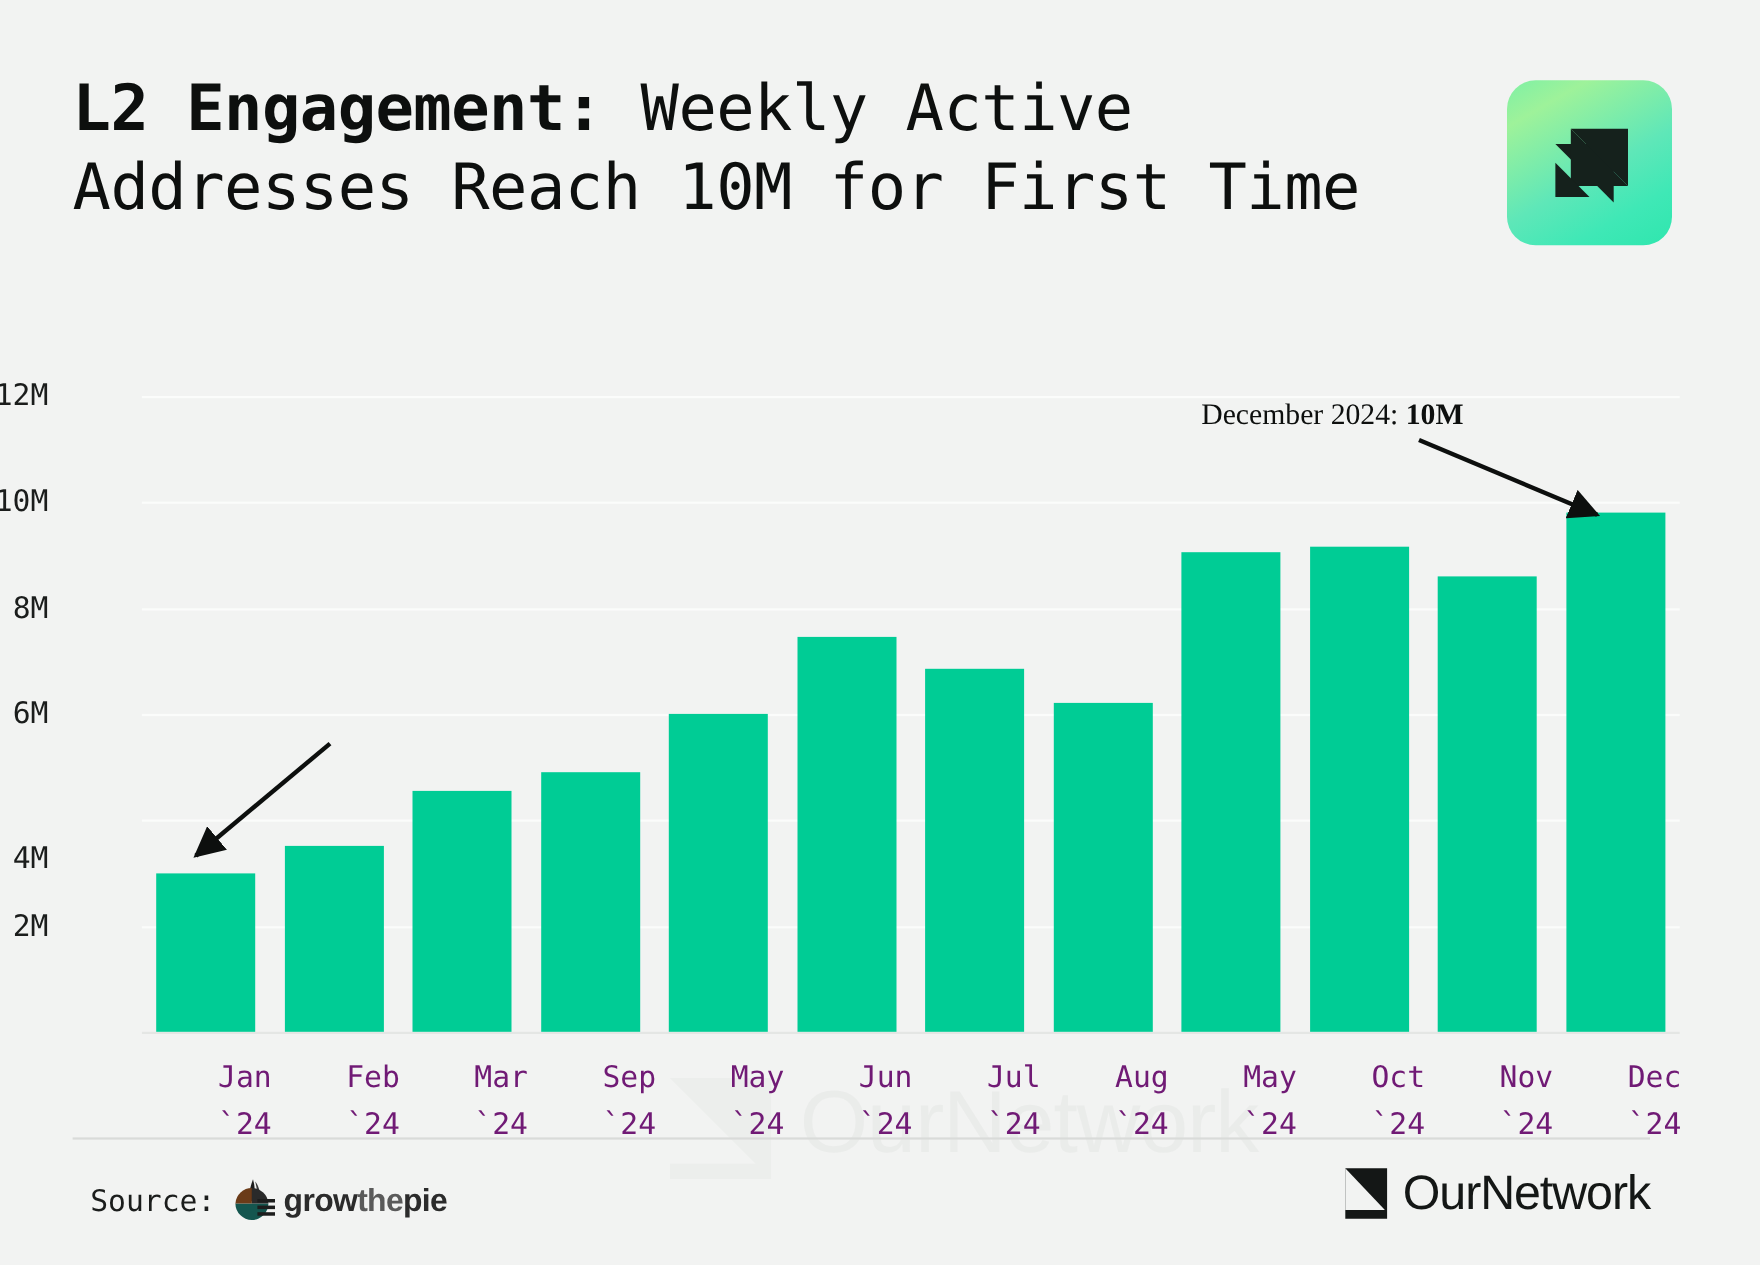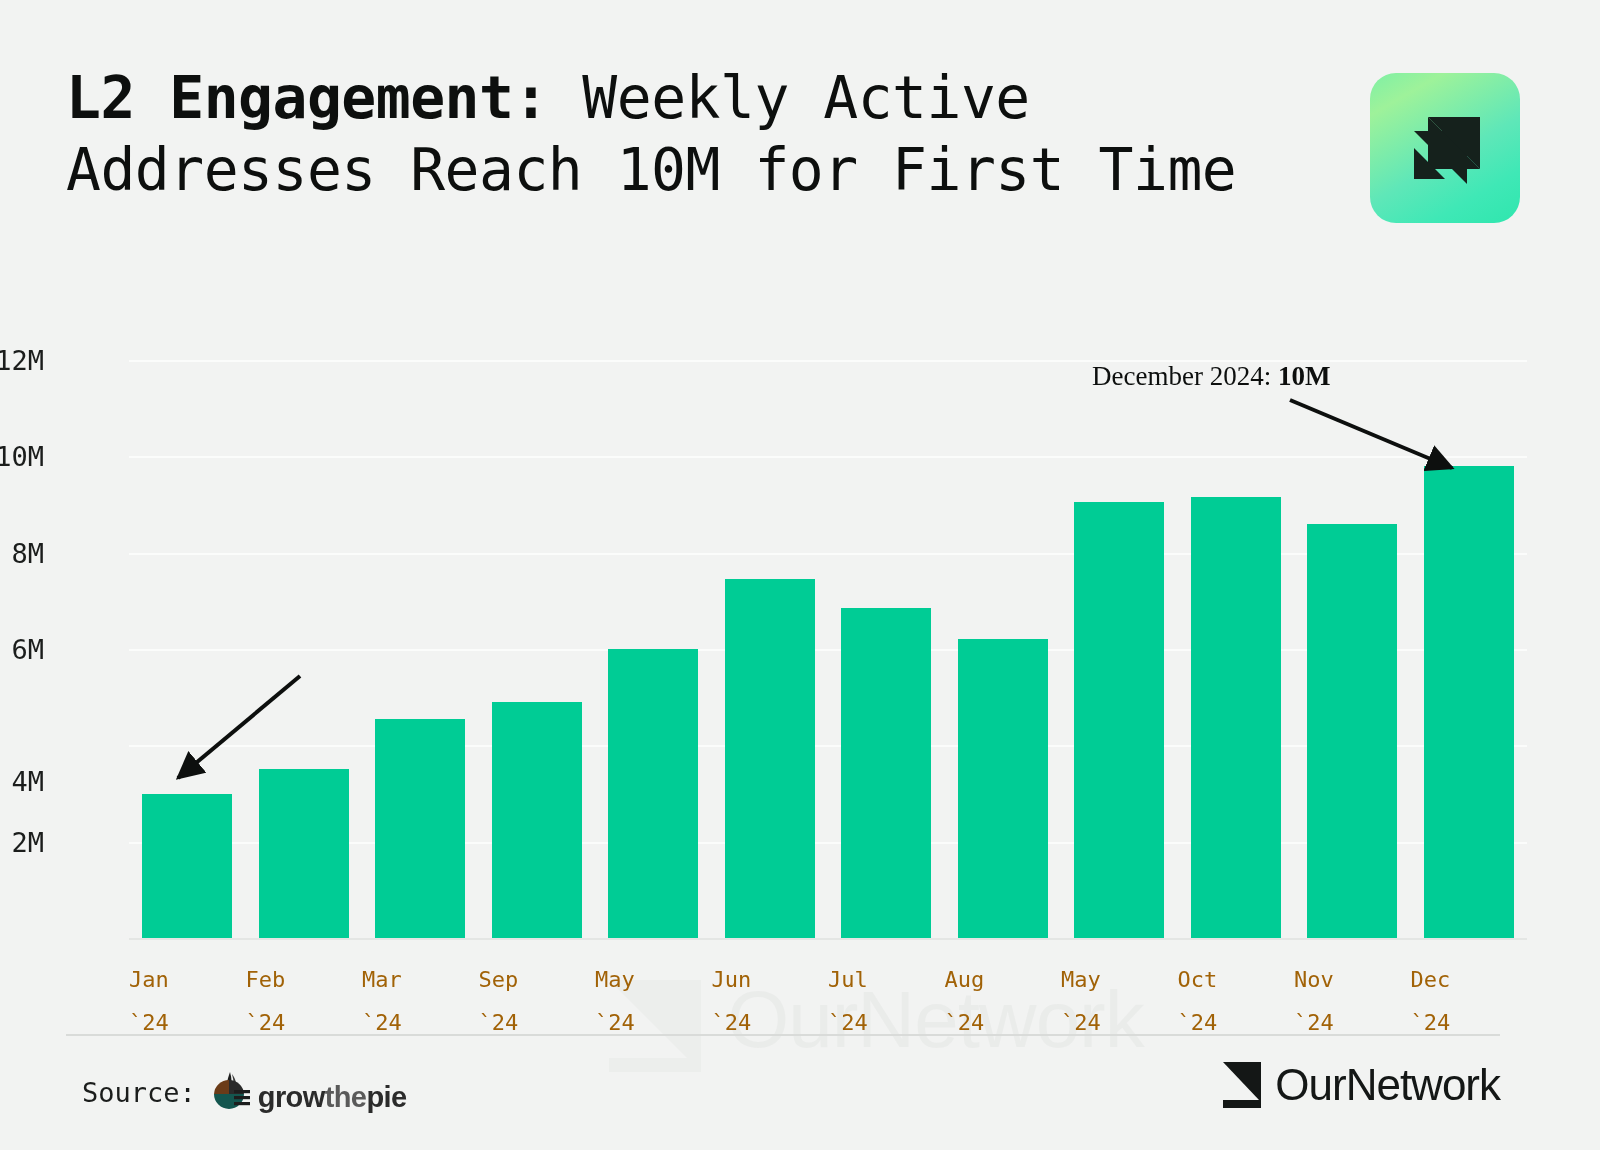--- a/index.html
+++ b/index.html
@@ -107,24 +107,24 @@
   .bar {
     position: absolute;
     bottom: 0;
     width: 90px;
     background: #00cc95;
   }
   .xtick {
     position: absolute;
     top: 598px;
     width: 118px;
-    text-align: left;
-    font-size: 22px;
+    text-align: right;
+    font-size: 27px;
     line-height: 43px;
-    color: #a16207;
+    color: #701a75;
   }
   .xtick span { display: block; }
 
   
   .watermark {
     position: absolute;
     left: 470px;
     top: 612px;
     width: 610px;
     height: 100px;
@@ -181,21 +181,21 @@
     display: flex;
     align-items: center;
     gap: 14px;
   }
   .source-label {
     font-size: 27px;
     color: #1b1d1c;
   }
   .gtp {
     display: flex;
-    align-items: flex-end;
+    align-items: center;
     gap: 6px;
   }
   .gtp-word {
     font-family: "Liberation Sans", sans-serif;
     font-size: 29px;
     font-weight: 700;
     color: #2b2b2b;
     letter-spacing: -0.6px;
   }
   .gtp-word .hollow {

